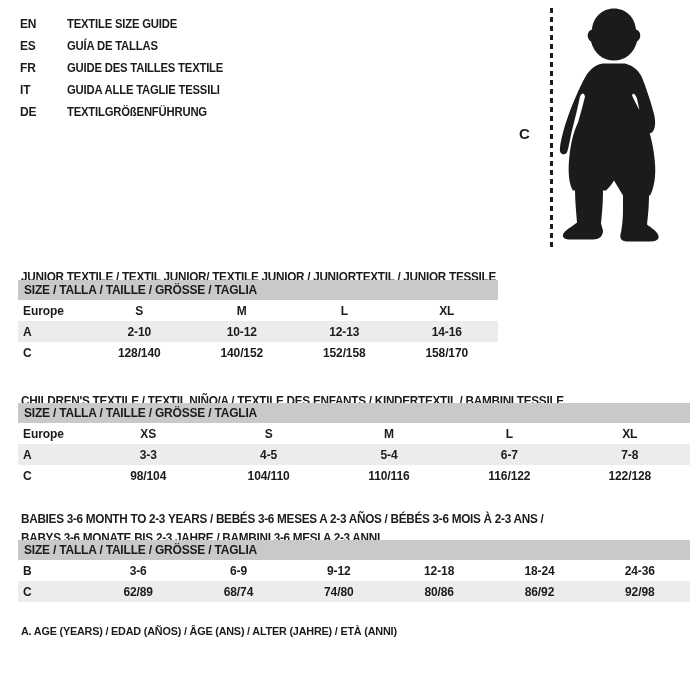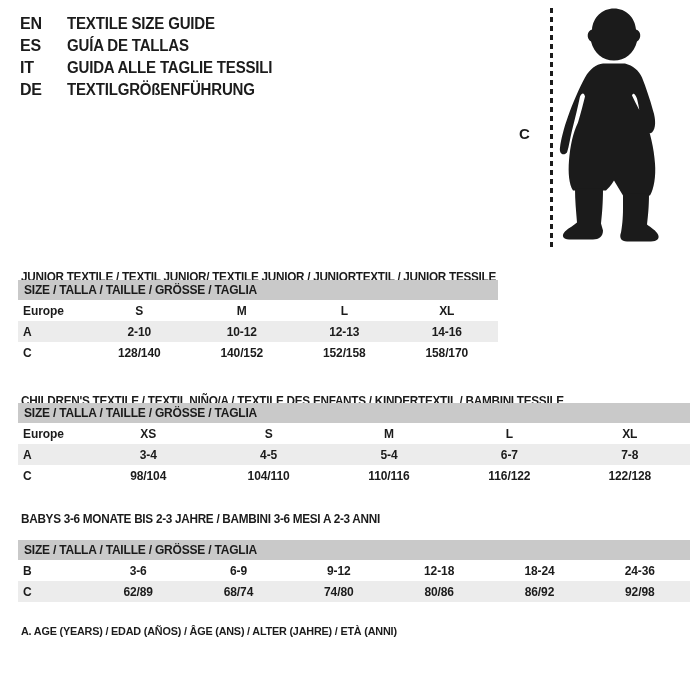--- a/index.html
+++ b/index.html
@@ -8,21 +8,21 @@
     background:var(--bg,#ffffff);
     color:var(--ink,#1b1b1b);
     font-family:"Liberation Sans","DejaVu Sans",sans-serif;
     font-weight:bold;
   }
   .abs{position:absolute;}
   .cond{display:inline-block;transform:scaleX(.94);transform-origin:0 50%;white-space:nowrap;}
 
   
   .lang-block{left:20px;top:13px;}
-  .lang-row{display:flex;height:22px;align-items:center;font-size:16px;letter-spacing:-0.2px;}
+  .lang-row{display:flex;height:22px;align-items:center;font-size:12px;letter-spacing:-0.2px;}
   .lang-code{width:47px;}
 
   
   .measure-line{
     left:550px;top:8px;width:3px;height:240px;
     background-image:repeating-linear-gradient(to bottom,var(--ink,#1b1b1b) 0px,var(--ink,#1b1b1b) 5px,transparent 5px,transparent 9px);
   }
   .measure-c{left:519px;top:125px;font-size:15px;}
   .silhouette{left:557px;top:8px;}
   .silhouette path{fill:var(--ink,#141414);}
@@ -49,20 +49,24 @@
 <body>
 
 <div class="abs lang-block">
   <div class="lang-row">
     <span class="lang-code">EN</span>
     <span class="cond">TEXTILE SIZE GUIDE</span>
   </div>
   <div class="lang-row">
     <span class="lang-code">ES</span>
     <span class="cond">GUÍA DE TALLAS</span>
+  </div>
+  <div class="lang-row">
+    <span class="lang-code">FR</span>
+    <span class="cond">GUIDE DES TAILLES TEXTILE</span>
   </div>
   <div class="lang-row">
     <span class="lang-code">IT</span>
     <span class="cond">GUIDA ALLE TAGLIE TESSILI</span>
   </div>
   <div class="lang-row">
     <span class="lang-code">DE</span>
     <span class="cond">TEXTILGRÖßENFÜHRUNG</span>
   </div>
 </div>
@@ -176,38 +180,39 @@
   <tr>
     <td class="lbl">Europe</td>
     <td>XS</td>
     <td>S</td>
     <td>M</td>
     <td>L</td>
     <td>XL</td>
   </tr>
   <tr class="stripe">
     <td class="lbl">A</td>
-    <td>3-4</td>
+    <td>3-3</td>
     <td>4-5</td>
     <td>5-4</td>
     <td>6-7</td>
     <td>7-8</td>
   </tr>
   <tr>
     <td class="lbl">C</td>
     <td>98/104</td>
     <td>104/110</td>
     <td>110/116</td>
     <td>116/122</td>
     <td>122/128</td>
   </tr>
 </tbody>
   </table>
 
 <div class="abs sec-title" style="left:21px;top:494px;">
+  <div><span class="cond">BABIES 3-6 MONTH TO 2-3 YEARS / BEBÉS 3-6 MESES A 2-3 AÑOS / BÉBÉS 3-6 MOIS À 2-3 ANS /</span></div>
   <div><span class="cond">BABYS 3-6 MONATE BIS 2-3 JAHRE / BAMBINI 3-6 MESI A 2-3 ANNI</span></div>
 </div>
 <table class="abs size-table" style="left:18px;top:540px;width:672px;">
   <colgroup>
       <col class="col-lbl">
       <col>
       <col>
       <col>
       <col>
       <col>

